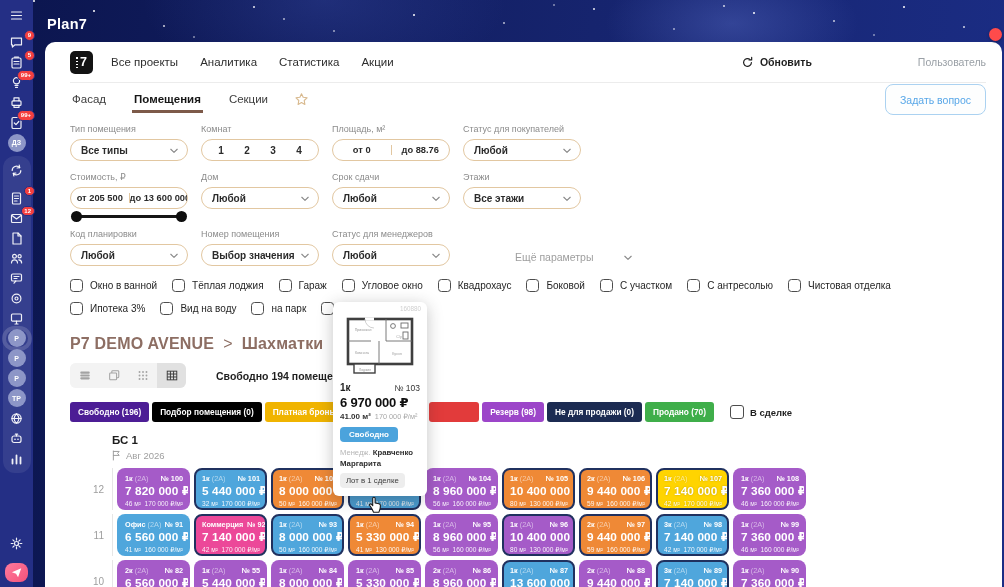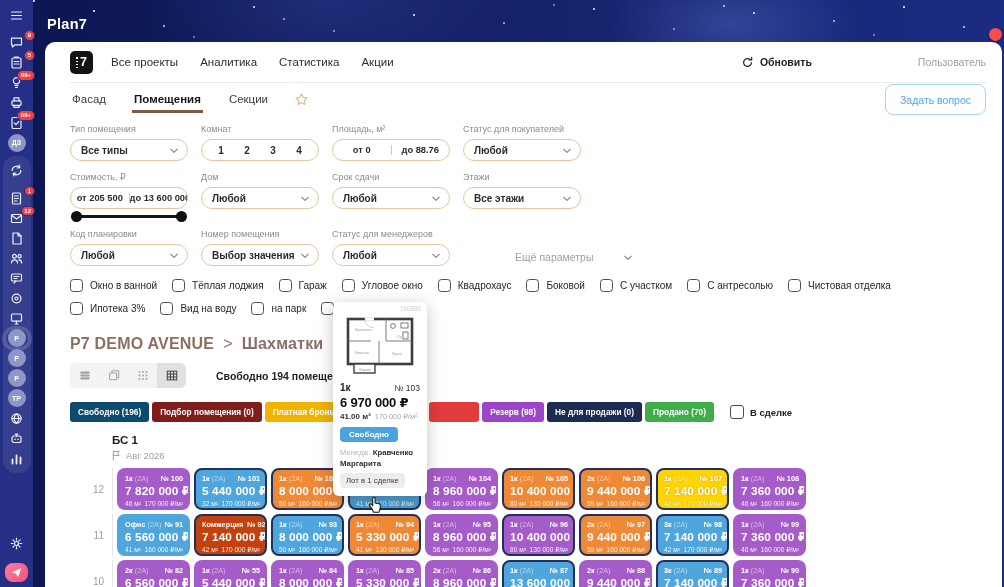--- a/index.html
+++ b/index.html
@@ -527,22 +527,22 @@
                 <path d="M2 5.8h11M2 9.2h11M5.7 2.5v10M9.3 2.5v10"></path>
               </g>
             </svg>
         </div>
       </div>
       <span class="free-label">Свободно 194 помещения</span>
     </div>
 
     <div class="legend">
       <span id="legend-segs" style="display:flex;gap:3px;">
-          <span class="seg" style="background: #0c4a6e;">Свободно (196)</span>
-          <span class="seg" style="background: #7f1d1d;">Подбор помещения (0)</span>
+          <span class="seg" style="background: #4c1d95;">Свободно (196)</span>
+          <span class="seg" style="background: #000000;">Подбор помещения (0)</span>
           <span class="seg" style="background: rgb(240, 180, 0);">Платная бронь (1)</span>
           <span class="seg" style="background: rgb(240, 138, 36);">Бронь (21</span>
           <span class="seg" style="background: rgb(226, 59, 59);"></span>
           <span class="seg" style="background: rgb(156, 69, 201);">Резерв (98)</span>
           <span class="seg" style="background: rgb(28, 43, 82);">Не для продажи (0)</span>
           <span class="seg" style="background: rgb(63, 174, 74);">Продано (70)</span>
         </span>
       <span class="indeal">
         <span class="box"></span>
         <span>В сделке</span>
@@ -679,21 +679,21 @@
                 <span class="t">Офис</span>
                 <span class="p">(2А)</span>
                 <span class="n">№ 91</span>
               </div>
               <div class="price">6 560 000 ₽</div>
               <div class="c3">
                 <span>41 м²</span>
                 <span>160 000 ₽/м²</span>
               </div>
             </div>
-            <div class="card bordered" style="background: #c2410c;">
+            <div class="card bordered" style="background: #ec4899;">
               <div class="c1">
                 <span class="t">Коммерция</span>
                 <span class="p">(2А)</span>
                 <span class="n">№ 92</span>
               </div>
               <div class="price">7 140 000 ₽</div>
               <div class="c3">
                 <span>42 м²</span>
                 <span>170 000 ₽/м²</span>
               </div>

